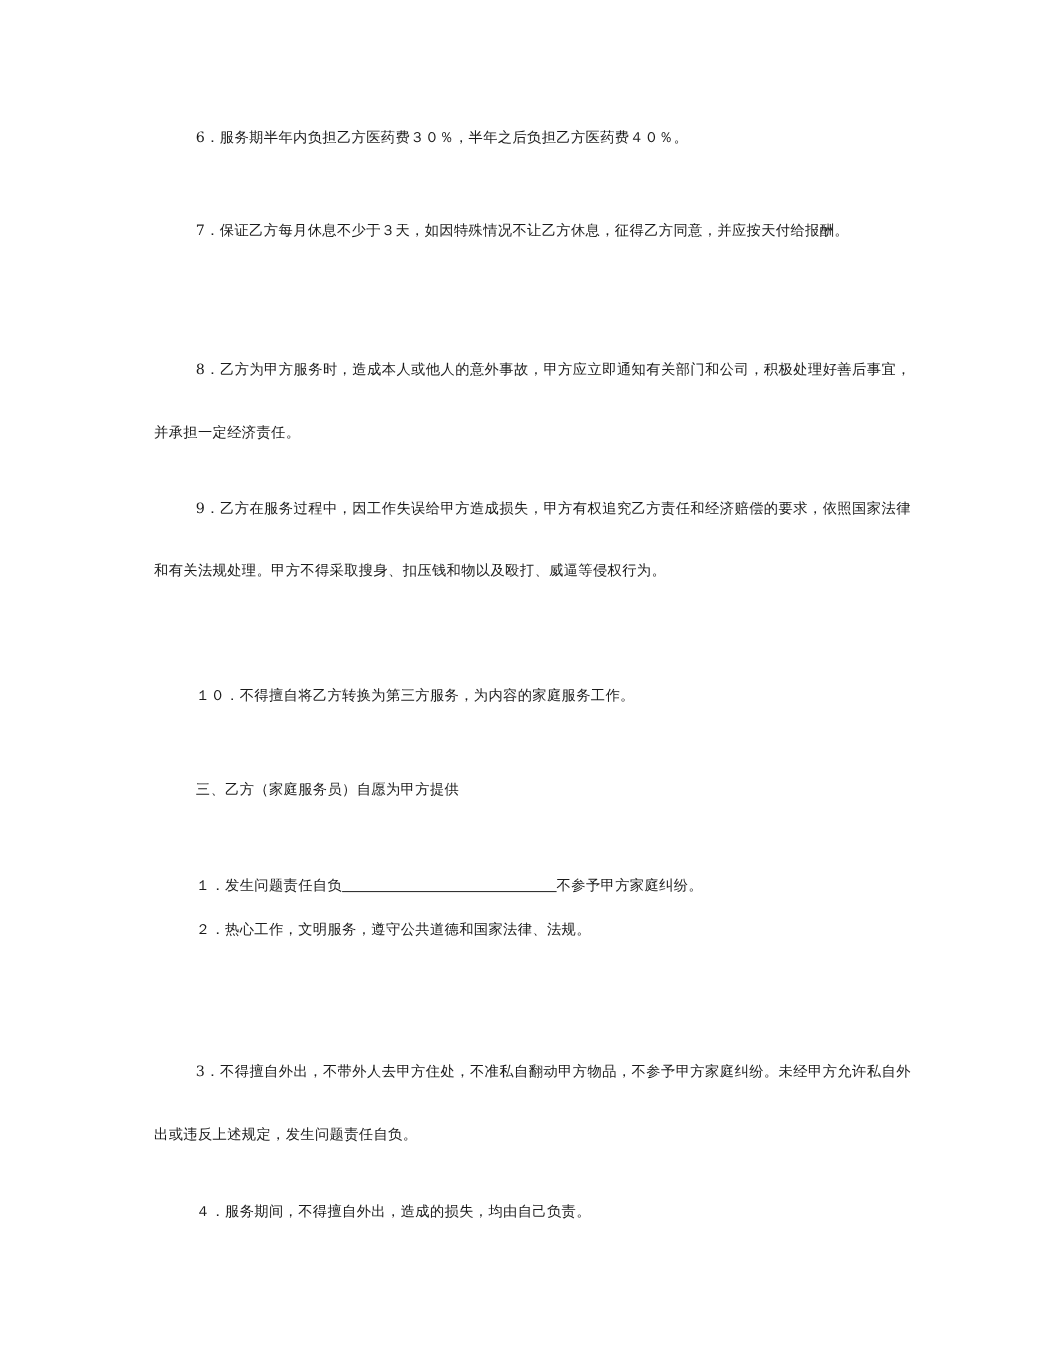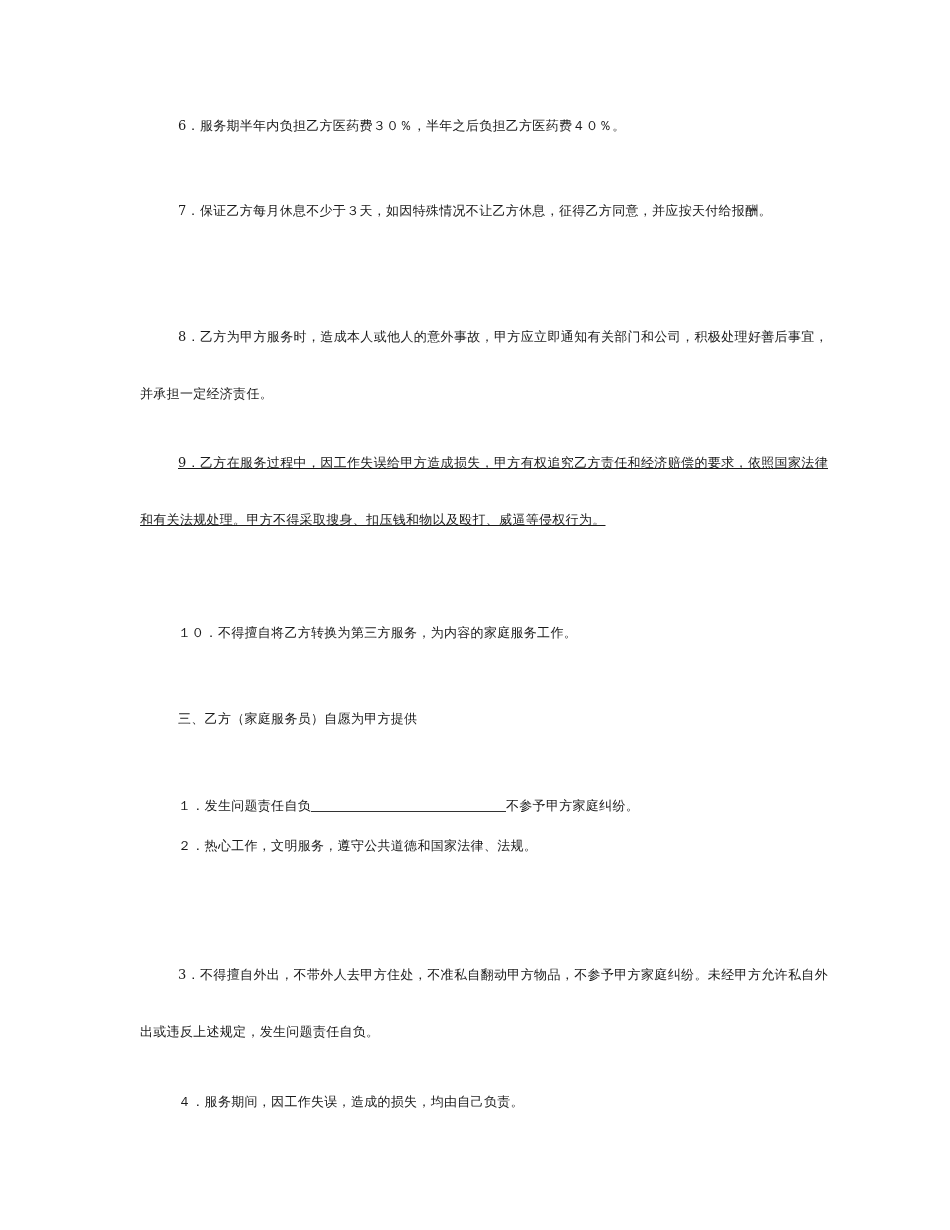--- a/index.html
+++ b/index.html
@@ -32,21 +32,21 @@
   </div>
 
   <div class="para" style="top:182px;">
     <span>7．</span><span>保证乙方每月休息不少于３天，如因特殊情况不让乙方休息，征得乙方同意，并应按天付给报酬。</span>
   </div>
 
   <div class="para" style="top:308px;">
     <span>8．</span><span>乙方为甲方服务时，造成本人或他人的意外事故，甲方应立即通知有关部门和公司，积极处理好善后事宜，并承担一定经济责任。</span>
   </div>
 
-  <div class="para" style="top:434px;text-decoration:underline;">
+  <div class="para" style="top:434px;">
     <span>9．</span><span>乙方在服务过程中，因工作失误给甲方造成损失，甲方有权追究乙方责任和经济赔偿的要求，依照国家法律和有关法规处理。甲方不得采取搜身、扣压钱和物以及殴打、威逼等侵权行为。</span>
   </div>
 
   <div class="para" style="top:604px;">
     <span>１０．</span><span>不得擅自将乙方转换为第三方服务，为内容的家庭服务工作。</span>
   </div>
 
   <div class="para heading" style="top:690px;">三、乙方（家庭服务员）自愿为甲方提供</div>
 
   <div class="para" style="top:777px;">
@@ -55,16 +55,16 @@
 
   <div class="para" style="top:817px;">
     <span>２．</span><span>热心工作，文明服务，遵守公共道德和国家法律、法规。</span>
   </div>
 
   <div class="para" style="top:946px;">
     <span>3．</span><span>不得擅自外出，不带外人去甲方住处，不准私自翻动甲方物品，不参予甲方家庭纠纷。未经甲方允许私自外出或违反上述规定，发生问题责任自负。</span>
   </div>
 
   <div class="para" style="top:1073px;">
-    <span>４．</span><span>服务期间，因工作失误，造成的损失，均由自己负责。</span>
+    <span>４．</span><span>服务期间，不得擅自外出，造成的损失，均由自己负责。</span>
   </div>
 
 </div>
 
 </body></html>

